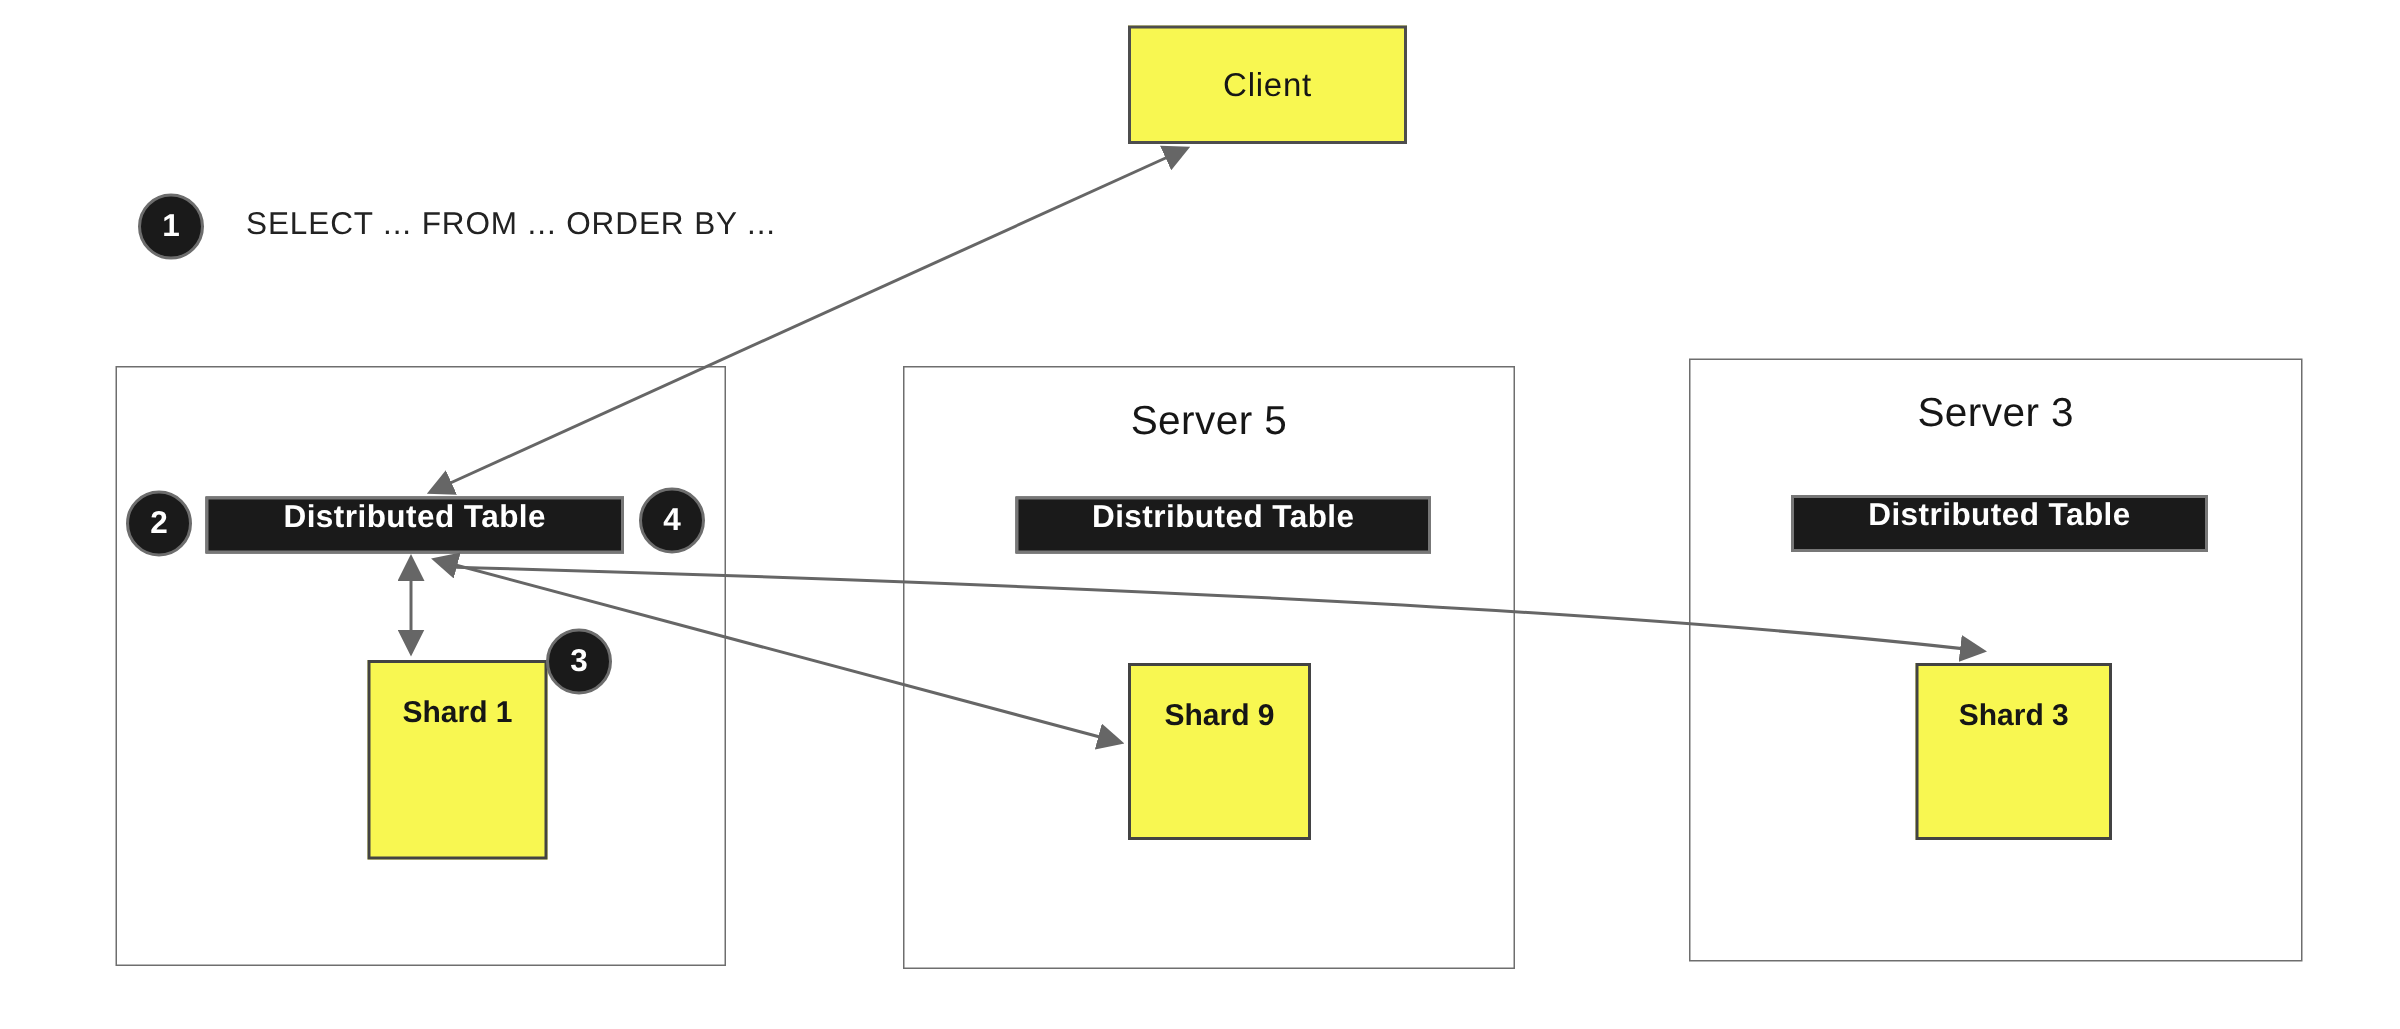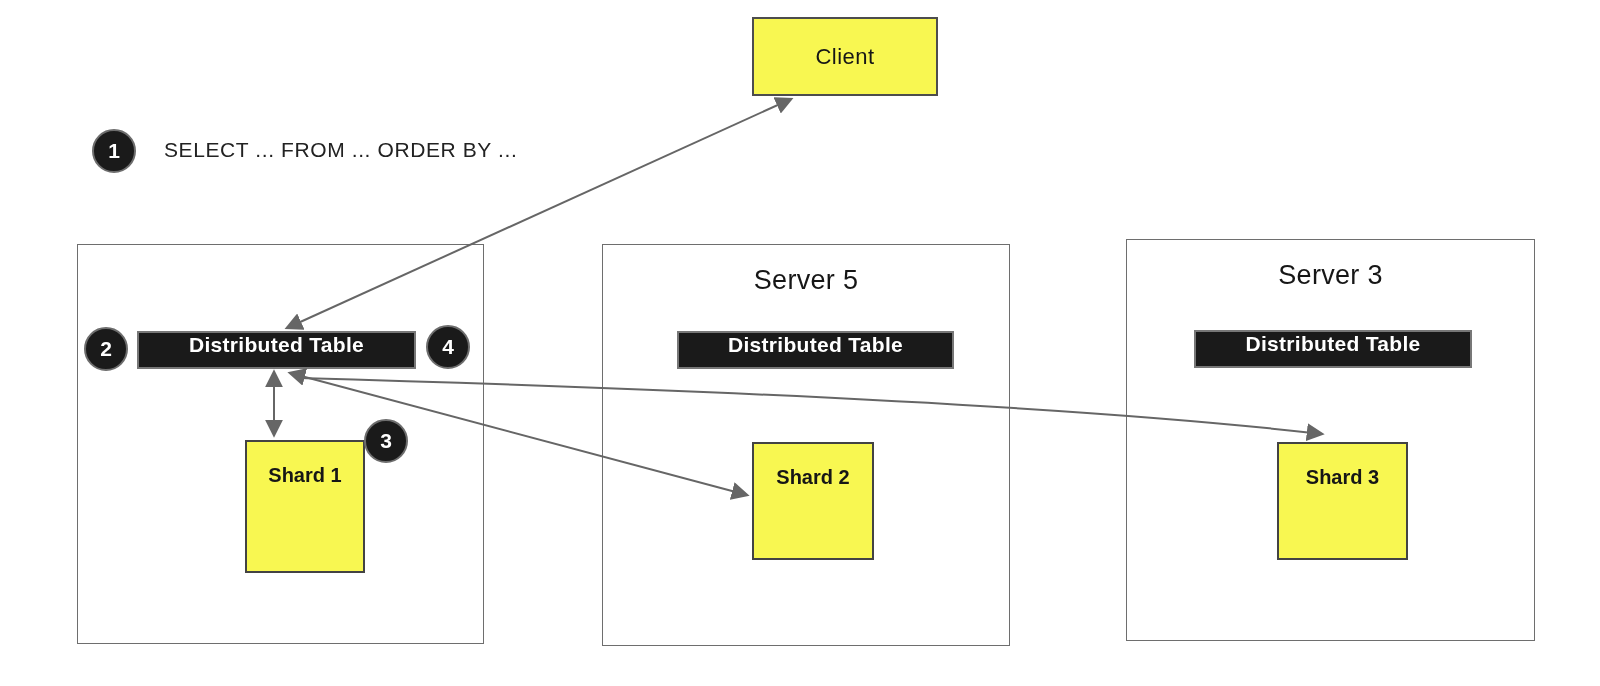--- a/index.html
+++ b/index.html
@@ -107,21 +107,21 @@
       <span>Shard 1</span>
     </div>
   </div>
 
   <div class="server server-2">
     <div class="server-title">Server 5</div>
     <div class="dist-table dt-2">
       <span>Distributed Table</span>
     </div>
     <div class="shard shard-2">
-      <span>Shard 2</span>
+      <span>Shard 9</span>
     </div>
   </div>
 
   <div class="server server-3">
     <div class="server-title">Server 3</div>
     <div class="dist-table dt-3">
       <span>Distributed Table</span>
     </div>
     <div class="shard shard-3">
       <span>Shard 3</span>

